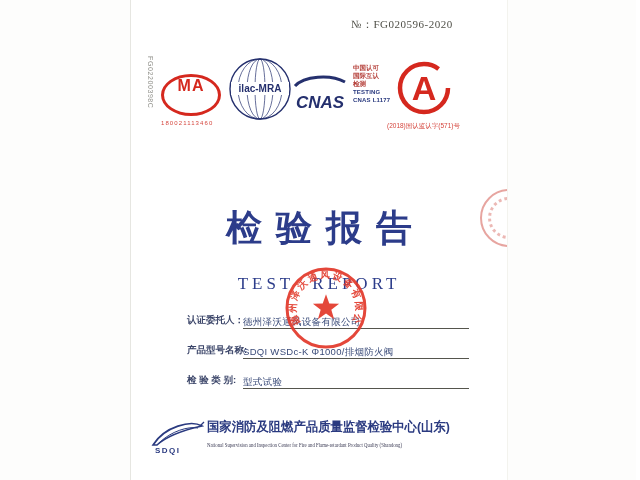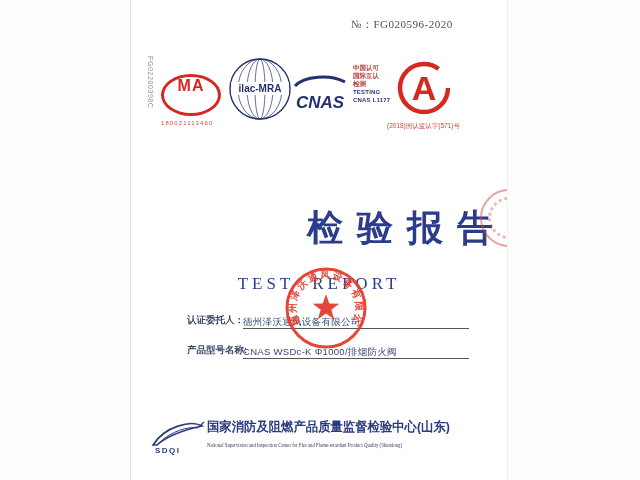--- a/index.html
+++ b/index.html
@@ -26,21 +26,21 @@
   .ilac{position:absolute;left:98px;top:57px;}
   .cnas{position:absolute;left:160px;top:62px;}
   .cnas-info{position:absolute;left:222px;top:64px;line-height:8px;white-space:nowrap;}
   .cnas-info .cn{font-size:6.5px;font-weight:700;color:#b5403a;}
   .cnas-info .en{font-size:6px;font-weight:600;color:#28387e;letter-spacing:.2px;}
   .cal{position:absolute;left:266px;top:58px;}
   .cal-caption{position:absolute;left:256px;top:122px;width:100px;font-size:6.5px;
                color:#d5463e;white-space:nowrap;}
 
   
-  .title-cn{position:absolute;left:0;top:204px;width:100%;text-align:right;
+  .title-cn{position:absolute;left:0;top:204px;width:100%;text-align:center;
             font-size:36px;font-weight:700;color:#2c3c8a;letter-spacing:14px;text-indent:14px;}
   .title-en{position:absolute;left:0;top:274px;width:100%;text-align:center;
             font-family:"Liberation Serif",serif;font-size:17px;font-weight:400;
             color:#2c3c8a;letter-spacing:4px;word-spacing:10px;}
 
   
   .faint-stamp{position:absolute;left:349px;top:189px;width:54px;height:54px;border-radius:50%;
                border:2px solid rgba(208,76,66,.5);}
   .faint-stamp::before{content:"";position:absolute;left:6px;top:6px;right:6px;bottom:6px;
                border-radius:50%;border:3px dotted rgba(205,70,60,.38);}
@@ -115,21 +115,24 @@
 
     <div class="title-cn">检验报告</div>
     <div class="title-en">TEST REPORT</div>
 
     <div class="faint-stamp"></div>
 
     <div class="field" style="top:290px;">
       <span class="flabel">认证委托人：</span><span class="fline"><span class="fvalue">德州泽沃通风设备有限公司</span></span>
     </div>
     <div class="field" style="top:320px;">
-      <span class="flabel">产品型号名称:</span><span class="fline"><span class="fvalue">CNAS WSDc-K Φ1000/排烟防火阀</span></span>
+      <span class="flabel">产品型号名称:</span><span class="fline"><span class="fvalue">SDQI WSDc-K Φ1000/排烟防火阀</span></span>
+    </div>
+    <div class="field" style="top:350px;">
+      <span class="flabel">检 验 类 别:</span><span class="fline"><span class="fvalue">型式试验</span></span>
     </div>
 
     <svg class="stamp" width="86" height="86" viewBox="0 0 86 86">
       <defs>
         <path id="stampArc" d="M 18.4 60.2 A 30 30 0 1 1 67.6 60.2" fill="none"></path>
       </defs>
       <circle cx="43" cy="43" r="39" fill="none" stroke="#e23a2c" stroke-width="3"></circle>
       <polygon fill="#e23a2c" points="43,29.2 46.29,38.47 56.12,38.74 48.33,44.73 51.11,54.16 43,48.6 34.89,54.16 37.67,44.73 29.88,38.74 39.71,38.47"></polygon>
       <text font-size="9.5" font-weight="bold" fill="#e23a2c" letter-spacing="2">
         <textPath href="#stampArc" startOffset="2">德州泽沃通风设备有限公司</textPath>

